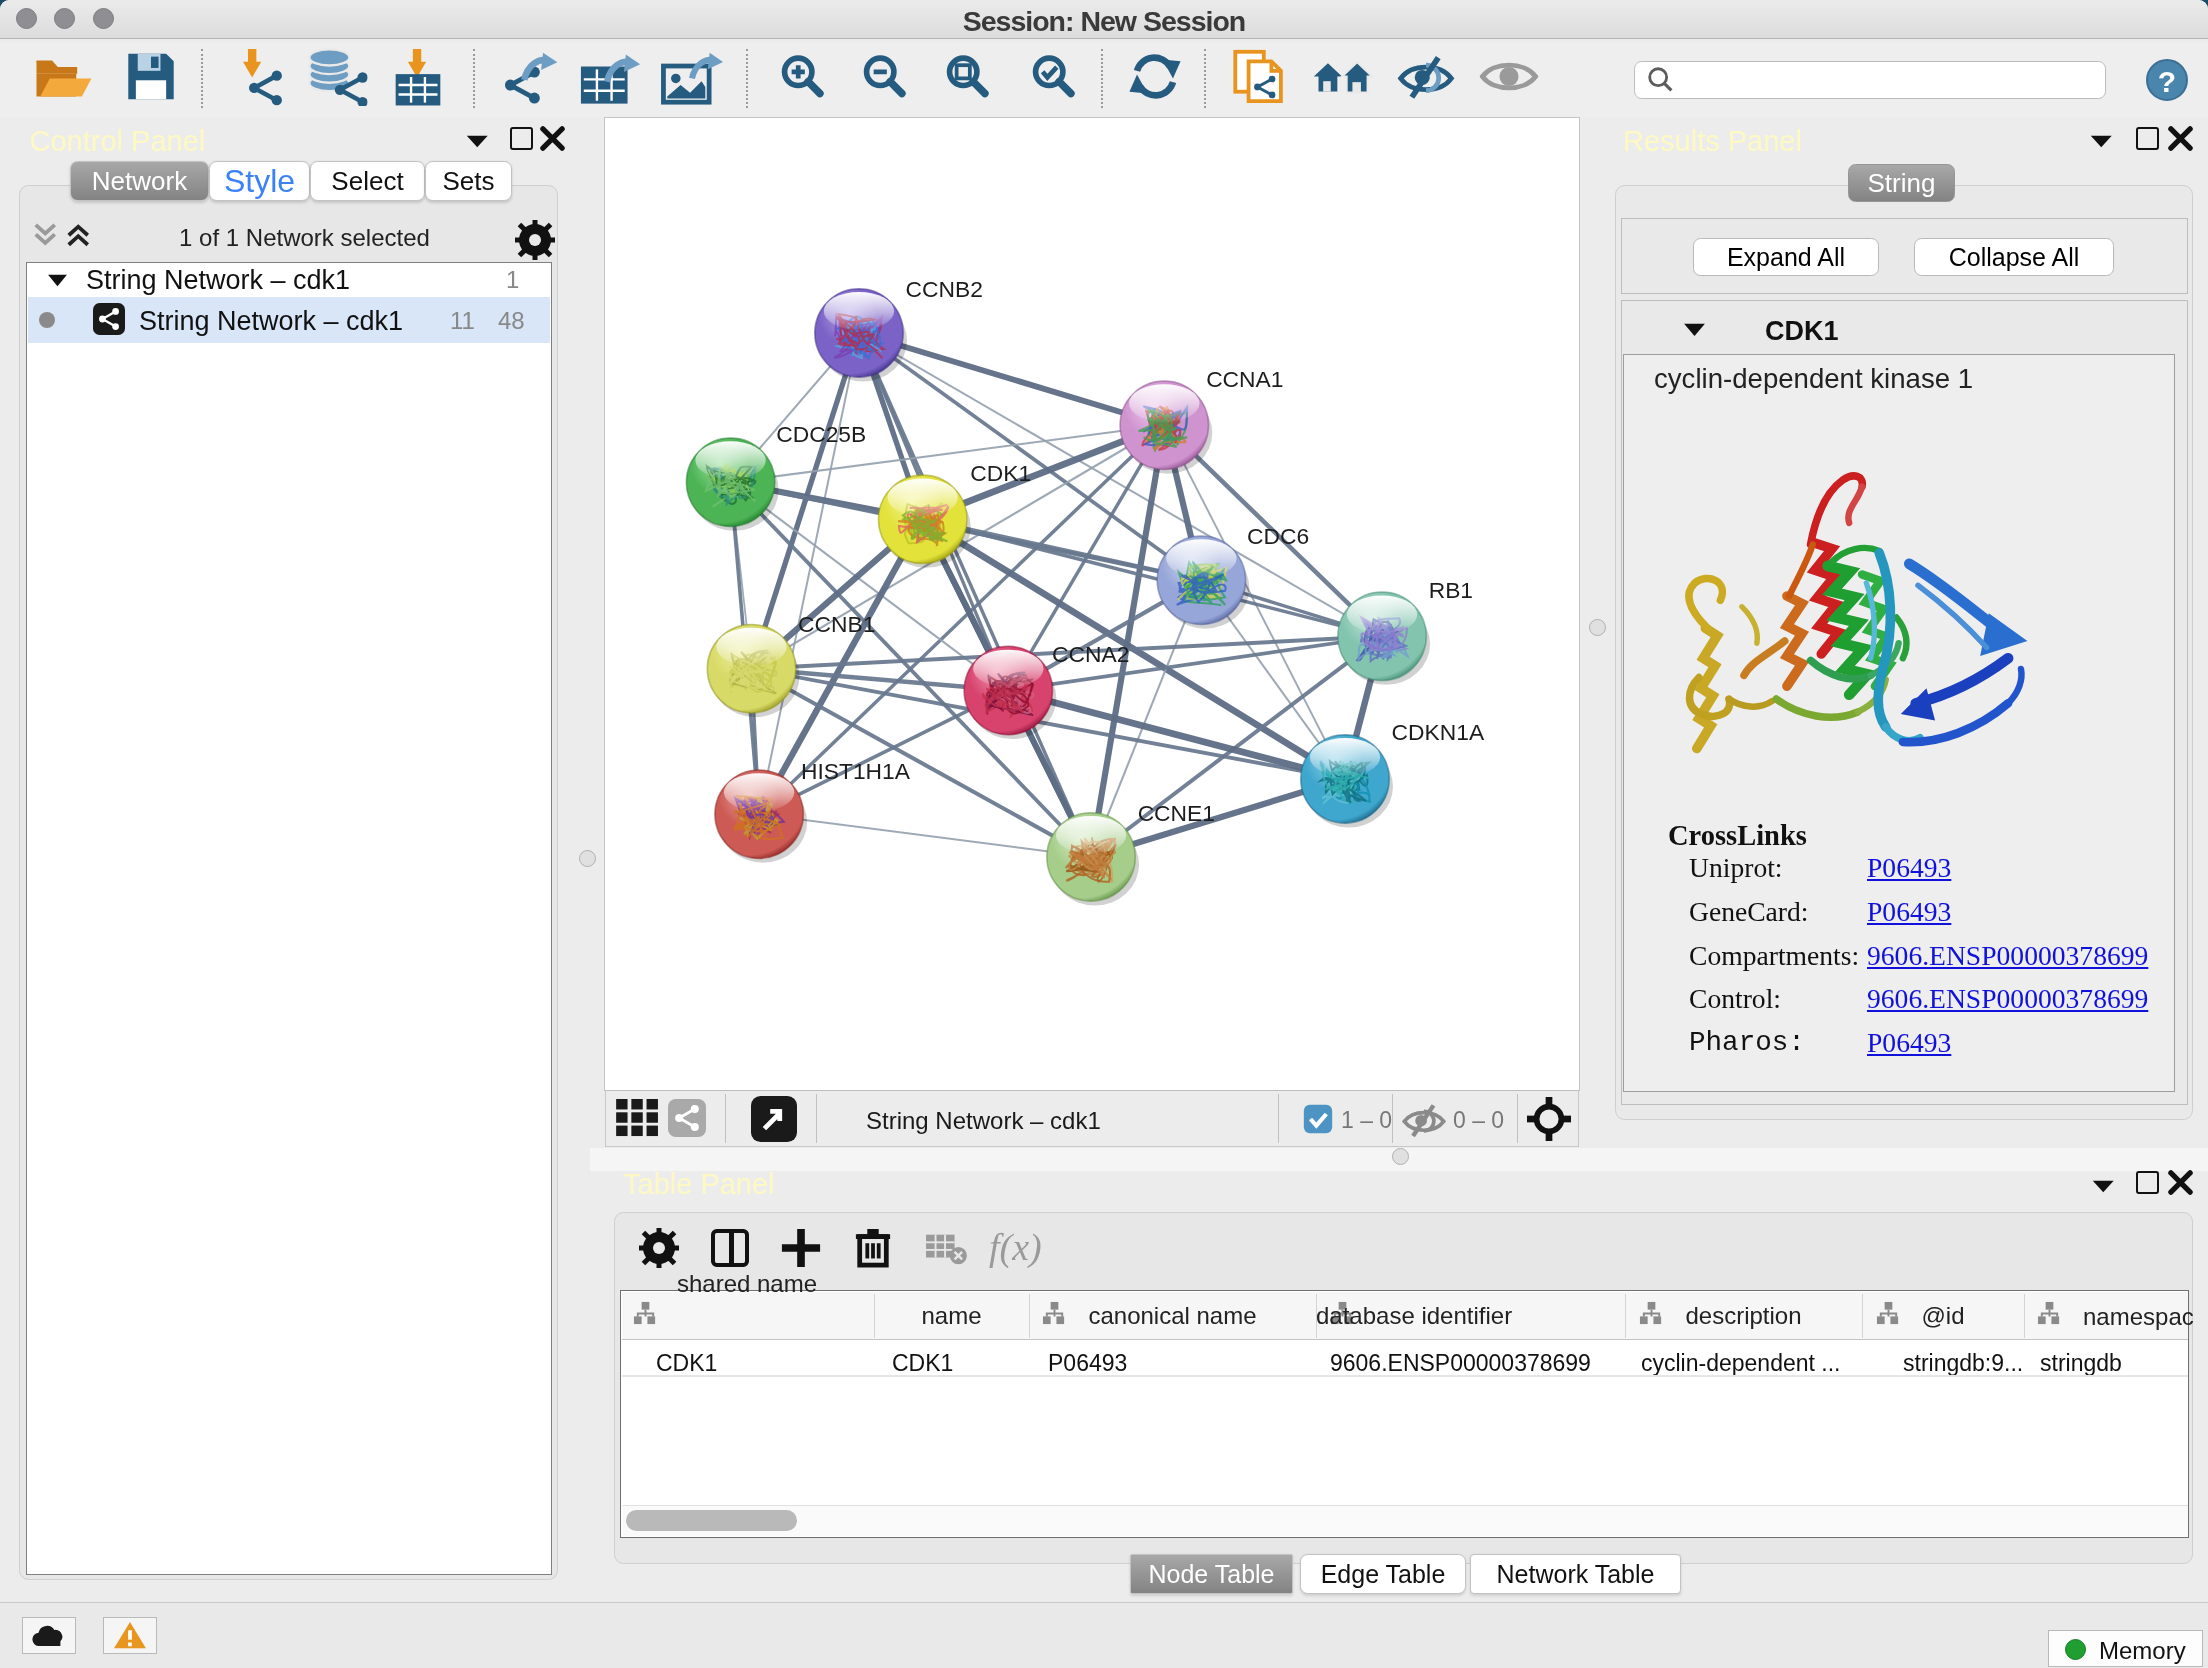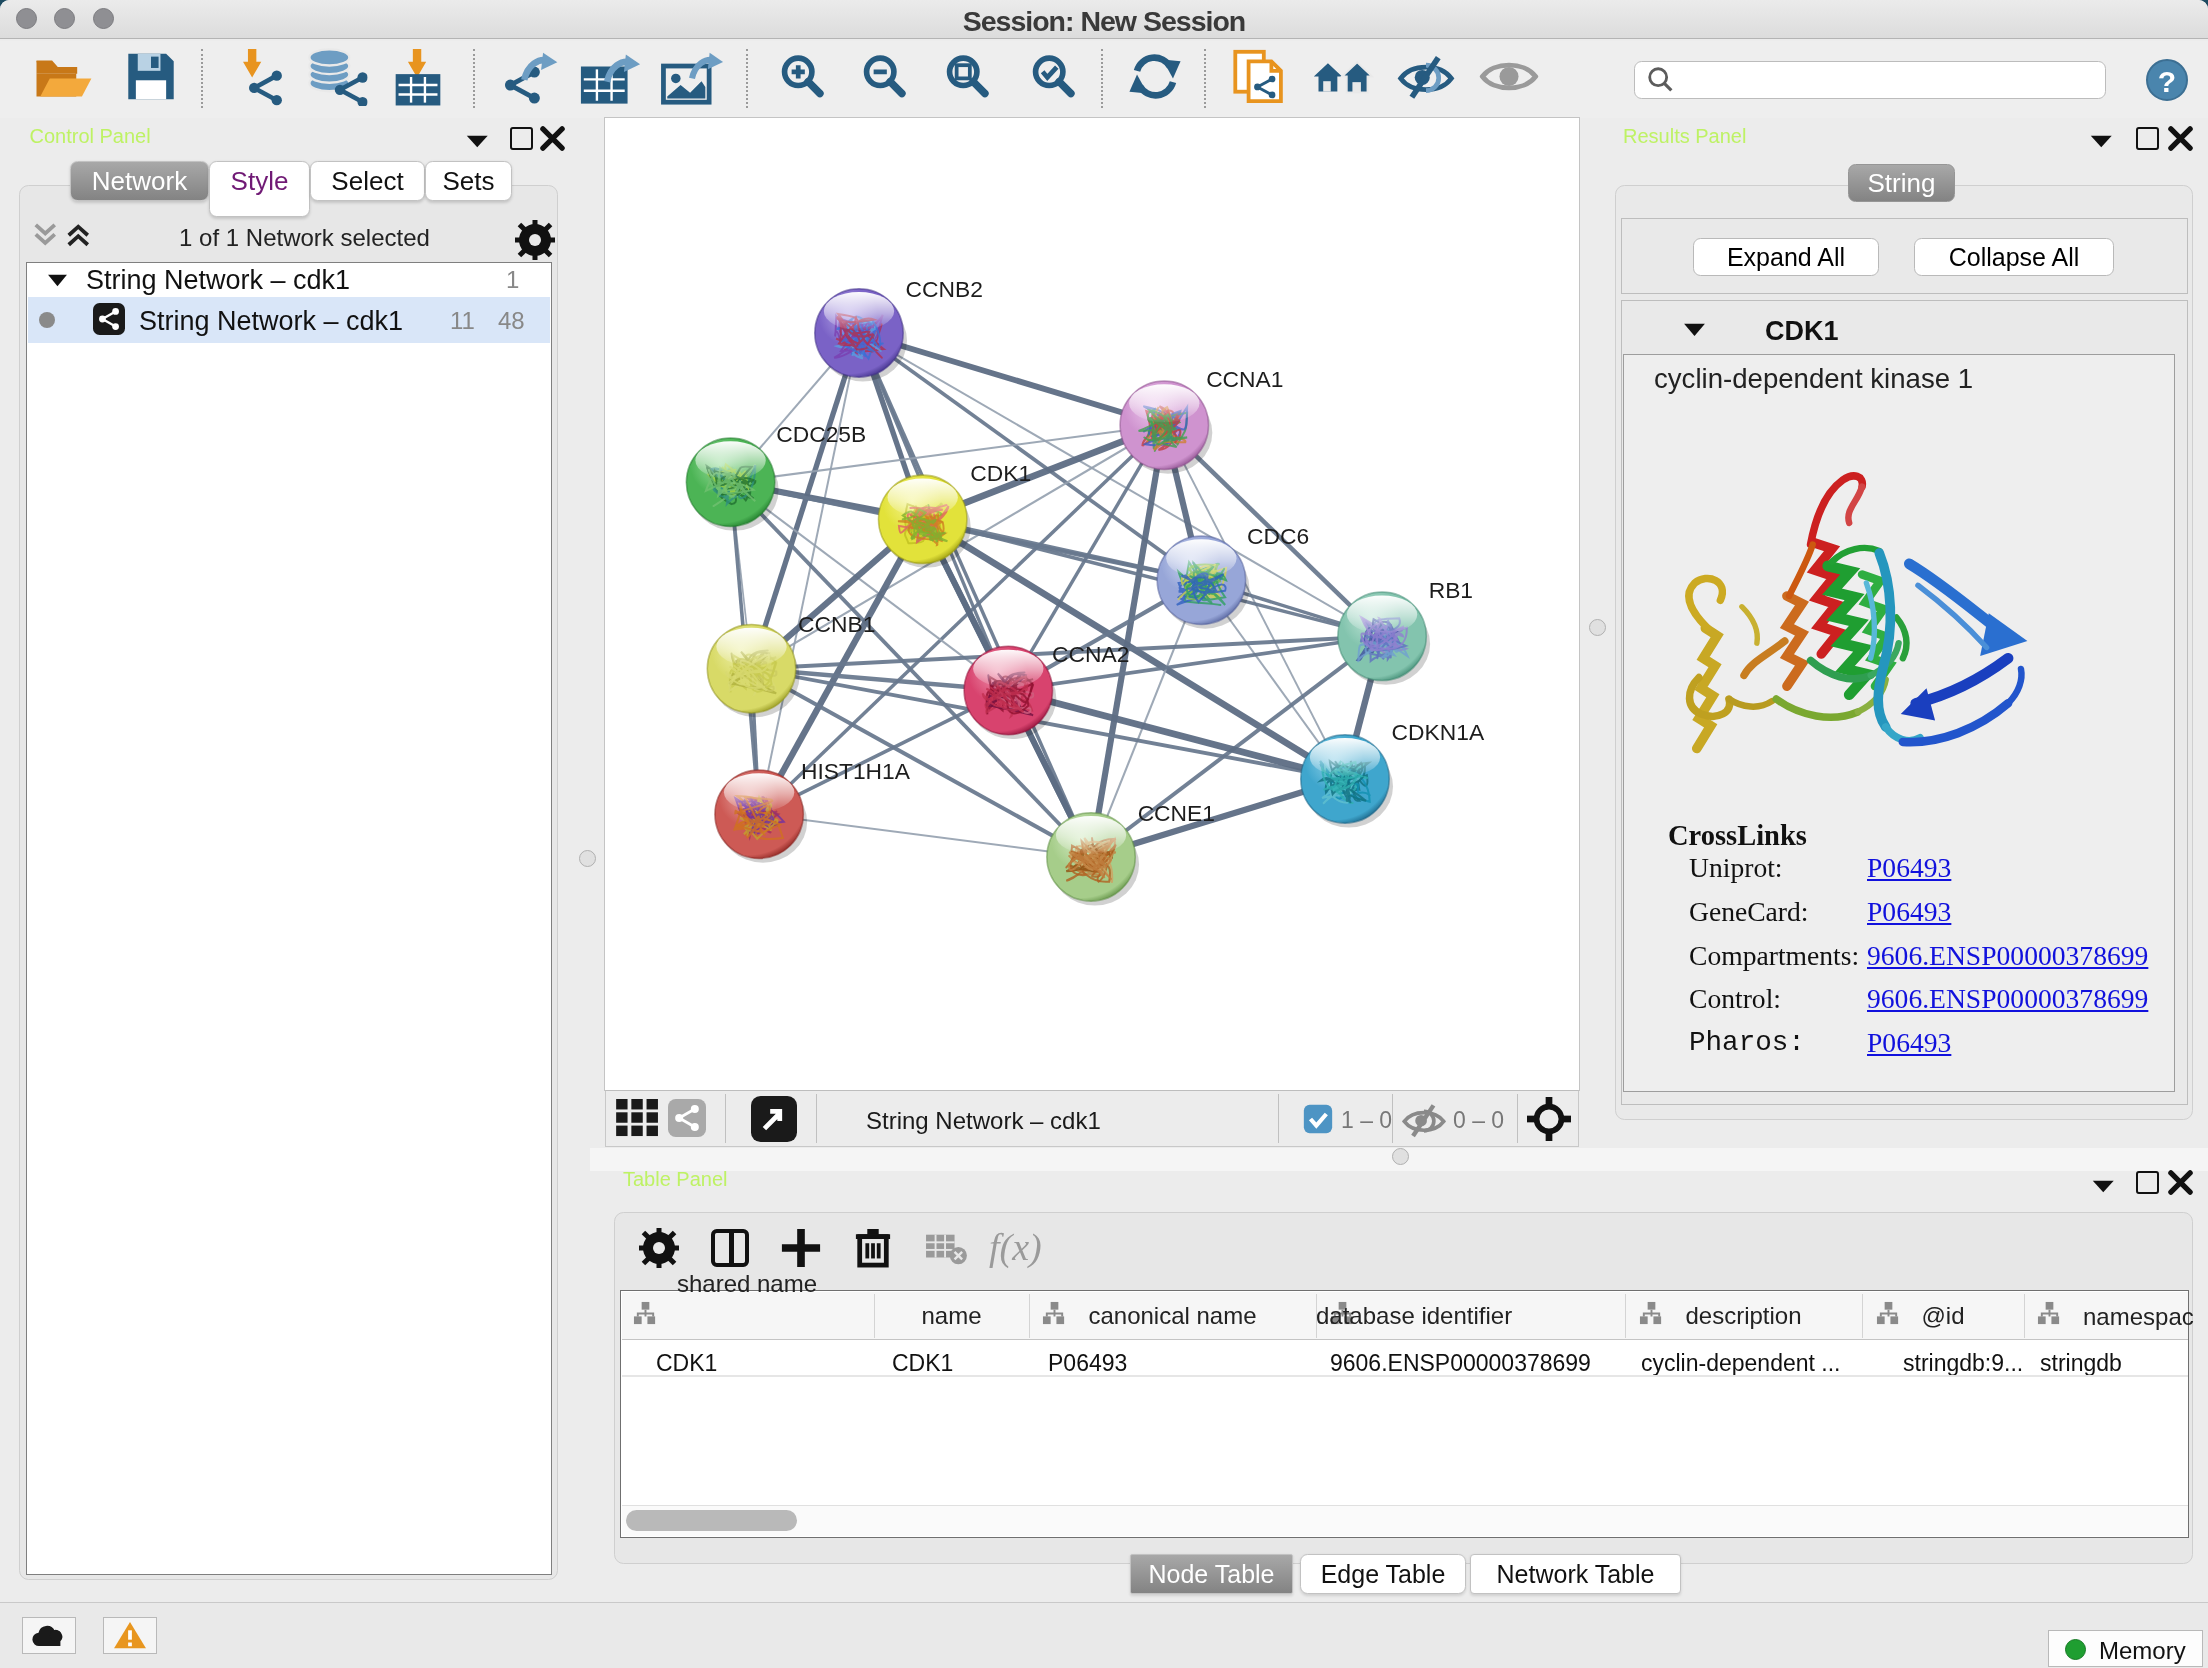--- a/index.html
+++ b/index.html
@@ -1,16 +1,16 @@
 <!DOCTYPE html>
 <html style="font-size:15px"><head><meta charset="utf-8"><style>
 * { margin:0; padding:0; box-sizing:border-box; }
 html,body { width:2208px; height:1668px; background:#1d4b61; font-family:"Liberation Sans", sans-serif; overflow:hidden; }
 .abs { position:absolute; }
-.panel-title { font-size:20px; color:#bef264; }
+.panel-title { font-size:29px; color:#fef9c3; }
 .wbtn { background:#fff; border:1.9px solid #b9b9b9; border-radius:7.6px; text-align:center; }
 </style></head><body>
 <div class="abs" style="left:0;top:0;width:2208px;height:1668px;background:#ececec;border-radius:9.5px 9.5px 0 0"></div>
 <div class="abs" style="left:0;top:0;width:2208px;height:39px;background:linear-gradient(#ebebeb,#dcdcdc);border-bottom:1.9px solid #b4b4b4;border-radius:9.5px 9.5px 0 0"></div>
 <div class="abs" style="left:16px;top:7.6px;width:21px;height:21px;border-radius:50%;background:#8f8f93;border:1px solid #7c7c80"></div>
 <div class="abs" style="left:54px;top:7.6px;width:21px;height:21px;border-radius:50%;background:#8f8f93;border:1px solid #7c7c80"></div>
 <div class="abs" style="left:93px;top:7.6px;width:21px;height:21px;border-radius:50%;background:#8f8f93;border:1px solid #7c7c80"></div>
 <div class="abs" style="left:0;top:4.8px;width:2208px;text-align:center;font-size:28.5px;font-weight:600;letter-spacing:-1px;color:#3a3a3a">Session: New Session</div>
 <div class="abs" style="left:0;top:41px;width:2208px;height:77px;background:#eeeeee"></div>
 <div style="position:absolute;left:63px;top:78px;transform:translate(-50%,-50%)"><svg width="61" height="53" viewBox="0 0 64 56" style="">
@@ -146,21 +146,21 @@
 <div class="abs panel-title" style="left:29.5px;top:125px">Control Panel</div>
 <svg class="abs" width="28.5" height="19" viewBox="0 0 30 20" style="left:463px;top:131px">
     <path d="M4,5 L26,5 L15,17 Z" fill="#111"></path>
   </svg>
 <div class="abs" style="left:510px;top:127px;width:23px;height:23px;border:2.9px solid #111;border-radius:2.9px"></div>
 <svg class="abs" width="25" height="25" viewBox="0 0 26 26" style="left:540px;top:126px">
     <path d="M3,3 L23,23 M23,3 L3,23" stroke="#111" stroke-width="5.5" stroke-linecap="round"></path>
   </svg>
 <div class="abs" style="left:19px;top:185px;width:539px;height:1395px;background:#e7e7e7;border:1px solid #cfcfcf;border-radius:9.5px"></div>
 <div class="abs" style="left:70px;top:161px;width:139px;height:40px;background:linear-gradient(#a8a8a8,#838383);color:#fff;border:1px solid #c2c2c2;border-radius:7.6px;font-size:26px;text-align:center;line-height:38px;box-shadow:0 1.9px 2.9px rgba(0,0,0,0.15)">Network</div>
-<div class="abs" style="left:209px;top:161px;width:101px;height:56px;background:#fff;color:#701a75;border:1px solid #c2c2c2;border-radius:7.6px;font-size:26px;text-align:center;line-height:38px;box-shadow:0 1.9px 2.9px rgba(0,0,0,0.15)">Style</div>
+<div class="abs" style="left:209px;top:161px;width:101px;height:40px;background:#fff;color:#3b82f6;border:1px solid #c2c2c2;border-radius:7.6px;font-size:32px;text-align:center;line-height:38px;box-shadow:0 1.9px 2.9px rgba(0,0,0,0.15)">Style</div>
 <div class="abs" style="left:310px;top:161px;width:115px;height:40px;background:#fff;color:#111;border:1px solid #c2c2c2;border-radius:7.6px;font-size:26px;text-align:center;line-height:38px;box-shadow:0 1.9px 2.9px rgba(0,0,0,0.15)">Select</div>
 <div class="abs" style="left:425px;top:161px;width:87px;height:40px;background:#fff;color:#111;border:1px solid #c2c2c2;border-radius:7.6px;font-size:26px;text-align:center;line-height:38px;box-shadow:0 1.9px 2.9px rgba(0,0,0,0.15)">Sets</div>
 <svg class="abs" width="28.5" height="28.5" viewBox="0 0 30 30" style="left:31px;top:221px">
     <path d="M5,4 l10,9 l10,-9 M5,14 l10,9 l10,-9" stroke="#9a9a9a" stroke-width="4" fill="none"></path>
   </svg>
 <svg class="abs" width="28.5" height="28.5" viewBox="0 0 30 30" style="left:64px;top:221px">
     <path d="M5,25 l10,-9 l10,9 M5,15 l10,-9 l10,9" stroke="#222" stroke-width="4" fill="none"></path>
   </svg>
 <div class="abs" style="left:138px;top:224px;width:333px;text-align:center;font-size:24px;color:#222">1 of 1 Network selected</div>
 <div class="abs" style="left:515px;top:220px"><svg width="40" height="40" viewBox="0 0 40 40">

